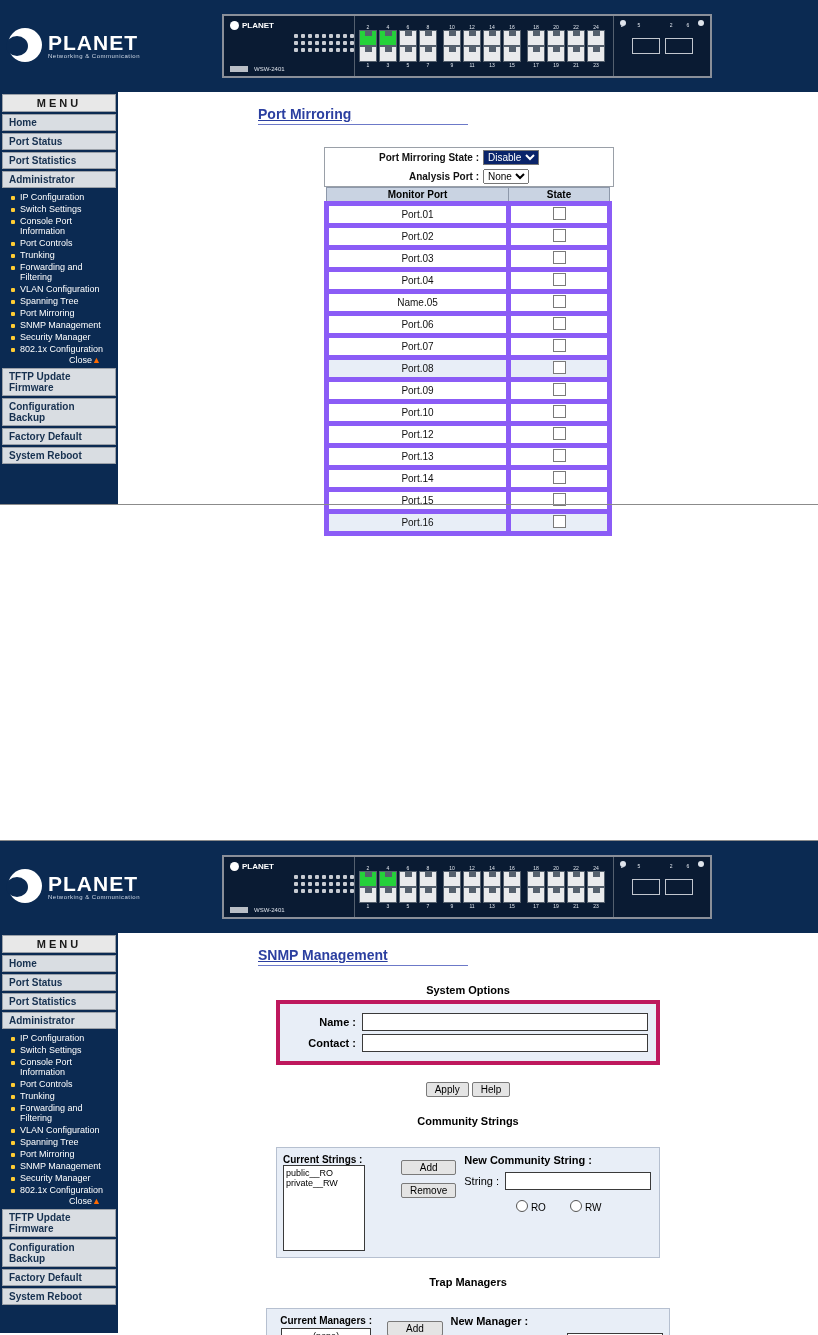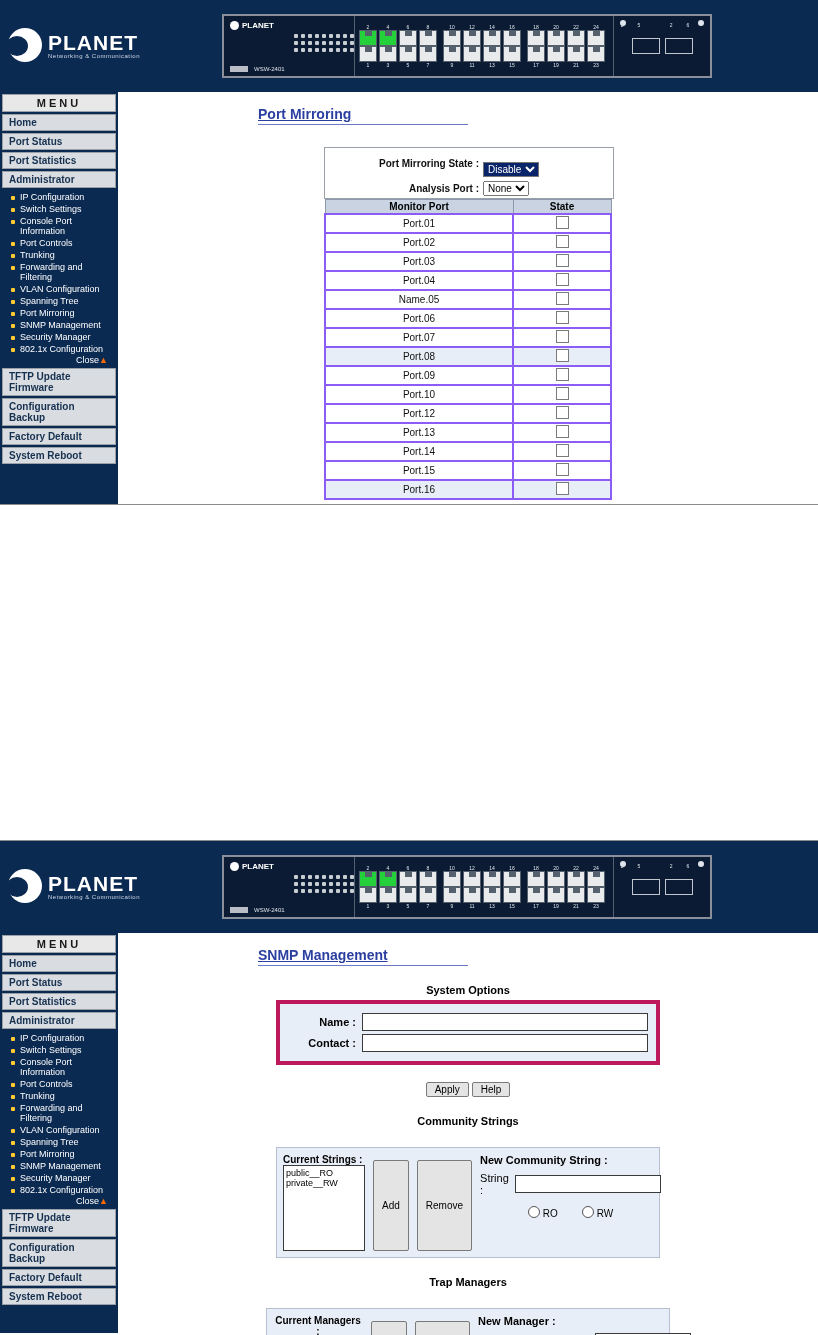--- a/index.html
+++ b/index.html
@@ -37,58 +37,58 @@
   .sfp{width:26px;height:14px;background:#0a1b33;border:1px solid #c2c7cf;}
   .sfp-lbl{position:absolute;top:6px;left:0;right:0;text-align:center;color:#dfe4ec;font-size:5px;letter-spacing:14px;}
   .sw-sfp .bulb{position:absolute;top:4px;width:6px;height:6px;border-radius:50%;background:#dfe4ec;}
   .sw-sfp .bulb.l{left:6px;}.sw-sfp .bulb.r{right:6px;}
 
   
   .body-area{position:relative;}
   .sidebar{position:absolute;left:0;top:0;width:118px;background:#0b2a52;color:#fff;}
   .menu-title{background:#e8e8e8;border:1px solid #9aa0a8;color:#1a1a1a;font-weight:bold;text-align:center;font-size:11px;letter-spacing:3px;padding:2px 0;margin:2px 2px 2px 2px;}
   .menu-item{background:#d9dde2;border:1px solid #9aa0a8;margin:2px;padding:2px 6px;font-size:10px;font-weight:bold;color:#16304f;}
-  .submenu{background:#0b2a52;padding:1px 4px 1px 8px;}
+  .submenu{background:#0b2a52;padding:1px 11px 1px 8px;}
   .sub-item{font-size:9px;color:#ffffff;padding:1px 0 1px 12px;position:relative;}
   .sub-item:before{content:"";position:absolute;left:3px;top:5px;width:4px;height:4px;background:#ffcc33;border-radius:1px;}
   .close-row{font-size:9px;color:#fff;text-align:right;padding-right:6px;}
   .close-row .arrow{color:#ff6a00;}
 
   .content{position:absolute;left:118px;top:0;right:0;background:#ffffff;}
 
   .page-title{color:#2b3fa0;font-weight:bold;font-size:14px;text-decoration:underline;padding:14px 0 0 140px;}
   .title-rule{margin:2px 0 0 140px;width:210px;height:1px;background:#6c79c8;}
 
   
   .mir-box{margin:22px 0 0 206px;width:288px;border:1px solid #9aa0a8;}
   .mir-row{display:flex;align-items:center;gap:4px;padding:2px 4px;background:#fff;font-size:10px;font-weight:bold;color:#111;}
   .mir-row .lbl{text-align:right;width:150px;}
   select{font-size:10px;font-family:"Liberation Sans",sans-serif;}
-  .sel-hl{background:#0a246a;color:#fff;margin-top:12px;}
+  .sel-hl{background:#0a246a;color:#fff;}
   table.ports{width:288px;border-collapse:collapse;margin:0 0 0 206px;font-size:10px;}
   table.ports th{background:#c9d3e2;border:1px solid #8d98aa;font-weight:bold;padding:1px 0;}
-  table.ports td{border:2px solid #8b5cf6;text-align:center;padding:1px 4px;color:#111;}
+  table.ports td{border:5px solid #8b5cf6;text-align:center;padding:1px 4px;color:#111;}
   table.ports td.state{width:88px;}
   table.ports tr.alt td{background:#e8eef7;}
   .cb{width:11px;height:11px;border:1px solid #7a7a7a;background:#fff;display:inline-block;}
 
   
   .section-h{text-align:center;font-weight:bold;font-size:11px;margin-top:18px;}
   .sysopt{margin:4px auto 17px auto;width:360px;background:#e8eef7;border:4px solid #be185d;padding:6px 8px;}
   .fld{display:flex;align-items:center;justify-content:flex-end;gap:6px;margin:3px 0;}
   .fld label{font-weight:bold;font-size:11px;}
   .fld input{width:280px;height:14px;border:1px solid #3a3a3a;font-size:10px;}
   .btnrow{text-align:center;margin-top:8px;}
   .btn{font-size:10px;font-family:"Liberation Sans",sans-serif;padding:1px 8px;border:1px solid #7a7a7a;background:#e4e4e4;border-radius:2px;}
   .panel{background:#e8eef7;border:1px solid #b6c0d0;margin:20px auto 0 auto;padding:6px;}
   .cs-panel{width:370px;display:flex;gap:8px;}
   .cs-left{width:110px;}
   .cs-left .cap{font-weight:bold;font-size:10px;line-height:1.1;}
   .listbox{width:76px;height:80px;border:1px solid #3a3a3a;background:#fff;font-size:9px;padding:2px;}
-  .cs-mid{display:flex;flex-direction:row;gap:8px;padding-top:6px;}
+  .cs-mid{display:flex;flex-direction:column;gap:8px;padding-top:6px;}
   .cs-right{flex:1;}
   .cs-right .hd{font-weight:bold;font-size:11px;margin-bottom:6px;}
   .cs-right .row{display:flex;align-items:center;gap:6px;}
   .cs-right .row input.str{width:140px;height:14px;border:1px solid #3a3a3a;}
   .radios{margin-top:10px;display:flex;gap:24px;justify-content:center;font-size:10px;}
   .radio{width:10px;height:10px;border:1px solid #555;border-radius:50%;display:inline-block;vertical-align:-1px;margin-right:3px;background:#fff;}
   .tm-panel{width:390px;display:flex;gap:8px;}
   .tm-left{width:120px;text-align:center;}
   .tm-left .cap{font-weight:bold;font-size:10px;line-height:1.1;}
   .tm-left .listbox{width:84px;height:50px;margin:2px auto 0 auto;text-align:center;}

